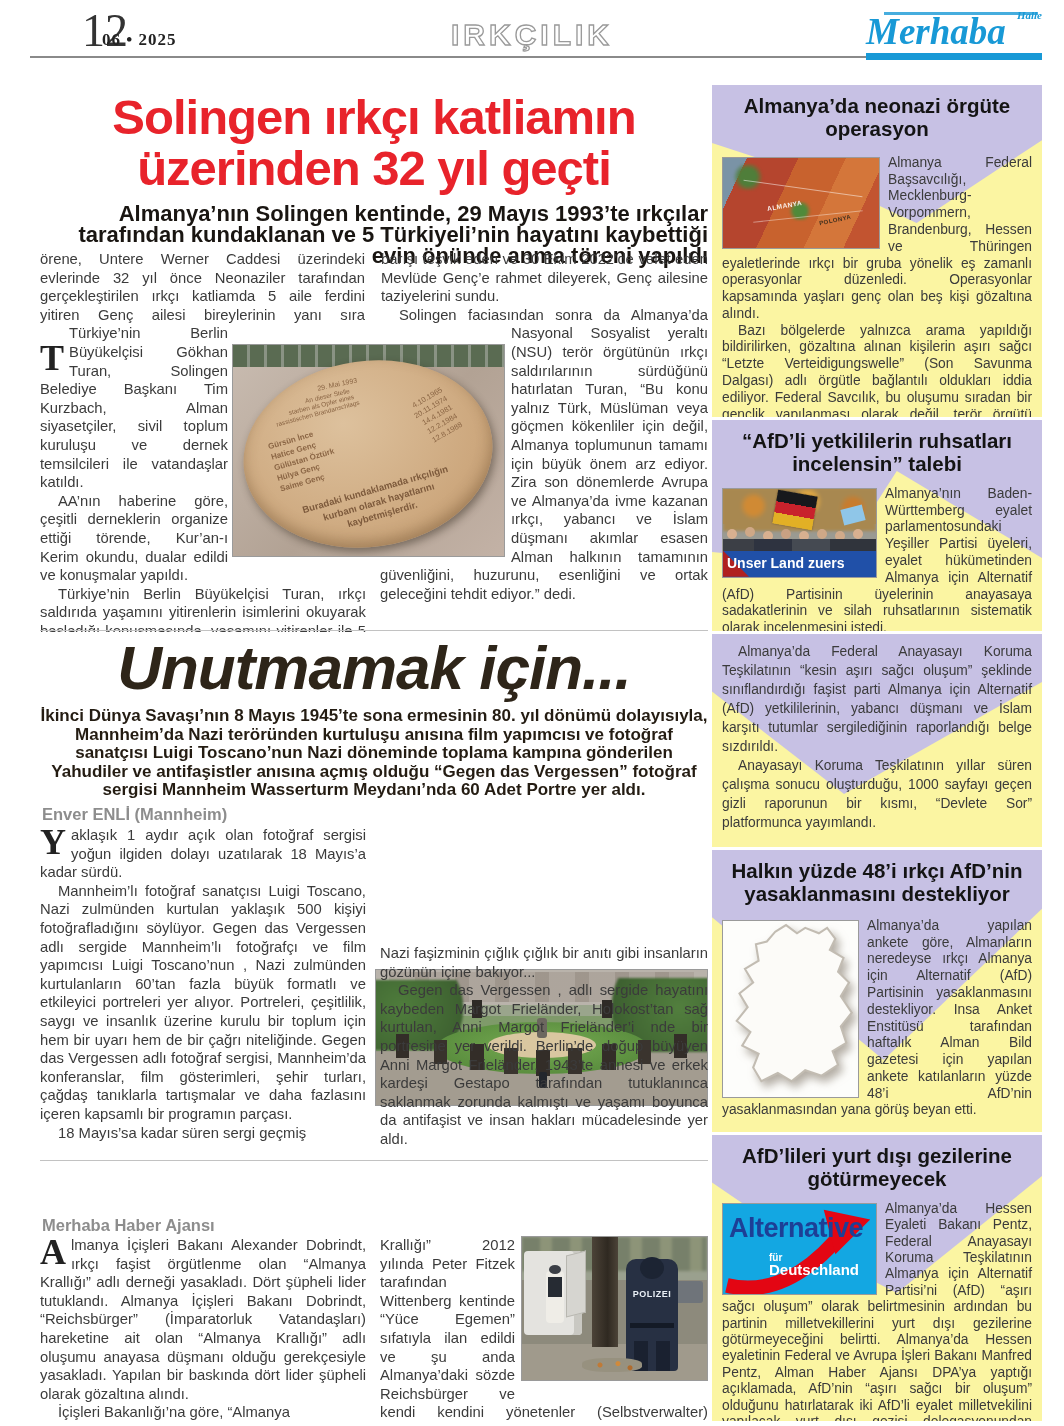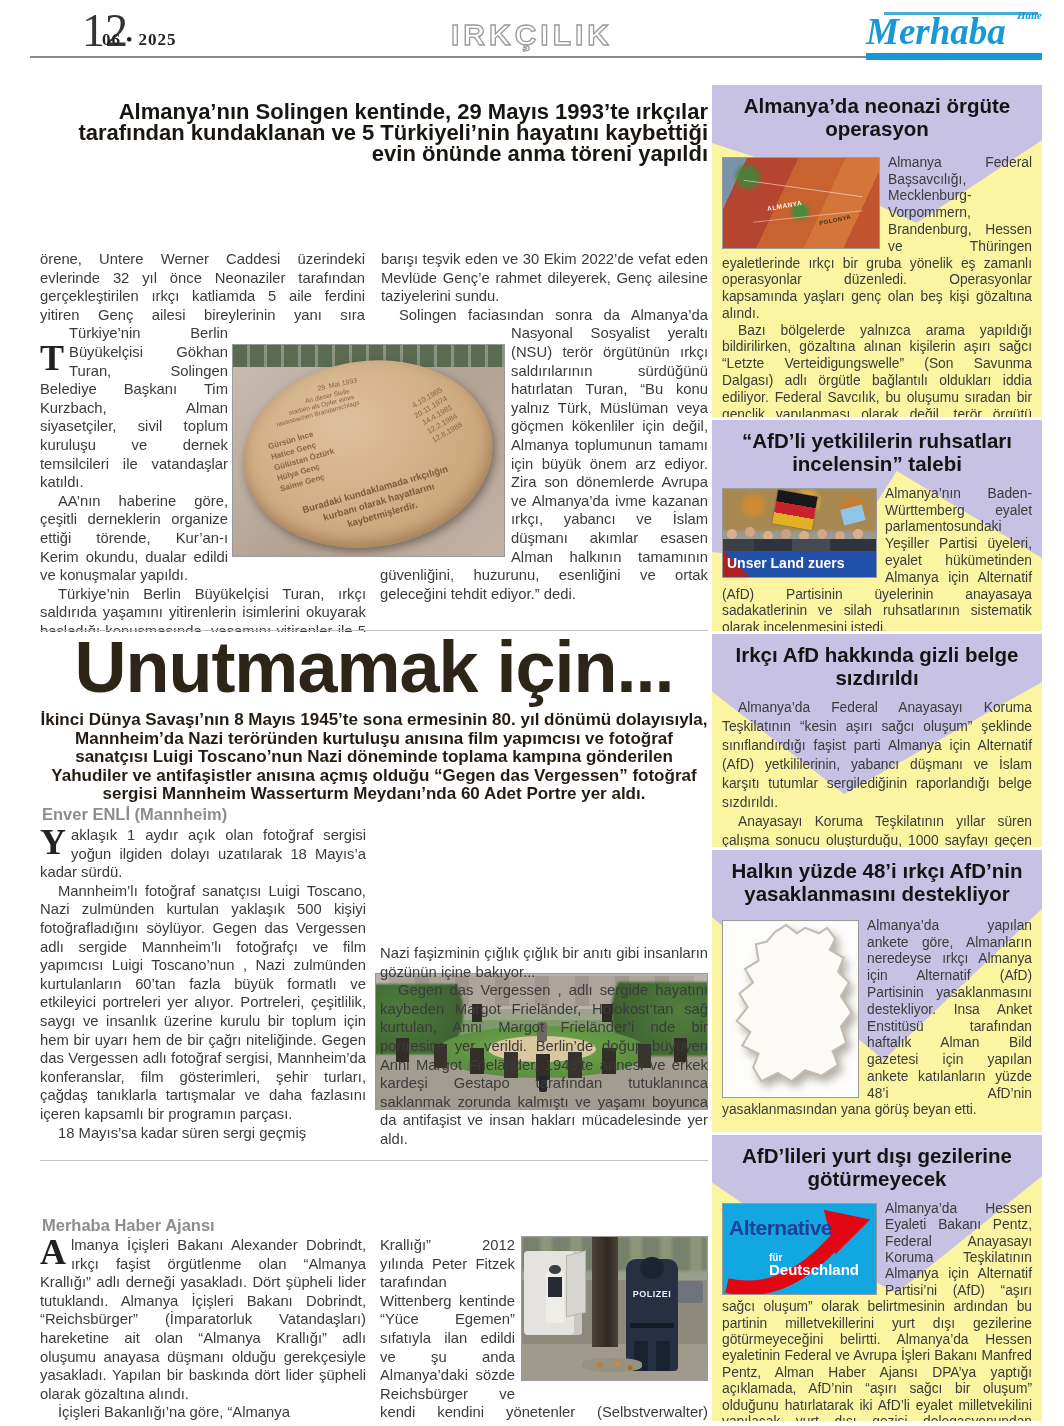--- a/index.html
+++ b/index.html
@@ -56,20 +56,21 @@
   <div class="abs section-title">IRKÇILIK</div>
   <div class="abs headrule"></div>
   <div class="abs logo-box">
     <div class="logo-top"></div>
     <div class="logo-word">Merhaba</div>
     <div class="logo-ed">Halle</div>
     <div class="logo-band"></div>
   </div>
 
   <div class="abs" style="left:40px;top:92px;width:668px;height:536px;">
+    <div class="h-red">Solingen ırkçı katliamın üzerinden 32 yıl geçti</div>
     <div class="subhead" style="margin-top:9px;">Almanya’nın Solingen kentinde, 29 Mayıs 1993’te ırkçılar tarafından kundaklanan ve 5 Türkiyeli’nin hayatını kaybettiği evin önünde anma töreni yapıldı</div>
 
     <div class="abs bodytext" style="left:0;top:158px;width:668px;height:382px;">
 
       <div class="col" style="left:0;top:0;width:326px;height:382px;">
         <div class="pushR" style="height:92px;"></div>
         <div class="blockR" style="width:138px;height:220px;"></div>
         <p><span class="dropcap">T</span><span>örene, Untere Werner Caddesi üzerindeki evlerinde 32 yıl önce Neonaziler tarafından gerçekleştirilen ırkçı katliamda 5 aile ferdini yitiren Genç ailesi bireylerinin yanı sıra Türkiye’nin Berlin Büyükelçisi Gökhan Turan, Solingen Belediye Başkanı Tim Kurzbach, Alman siyasetçiler, sivil toplum kuruluşu ve dernek temsilcileri ile vatandaşlar katıldı.</span></p>
         <p class="ind">AA’nın haberine göre, çeşitli derneklerin organize ettiği törende, Kur’an-ı Kerim okundu, dualar edildi ve konuşmalar yapıldı.</p>
         <p class="ind">Türkiye’nin Berlin Büyükelçisi Turan, ırkçı saldırıda yaşamını yitirenlerin isimlerini okuyarak başladığı konuşmasında, yaşamını yitirenler ile 5 evladını yitirmesine rağmen</p>
@@ -108,21 +109,21 @@
             <div>kurbanı olarak hayatlarını</div>
             <div>kaybetmişlerdir.</div>
           </div>
         </div>
       </div>
     </div>
   </div>
 
   <div class="abs" style="left:40px;top:630px;width:668px;height:530px;">
     <div class="divider" style="width:668px;"></div>
-    <div class="h-dark" style="font-size:72px;line-height:1;">Unutmamak için...</div>
+    <div class="h-dark" style="font-size:62px;line-height:1;margin-top:6px;font-style:italic;">Unutmamak için...</div>
     <div class="intro" style="margin-top:8px;">İkinci Dünya Savaşı’nın 8 Mayıs 1945’te sona ermesinin 80. yıl dönümü dolayısıyla, Mannheim’da Nazi teröründen kurtuluşu anısına film yapımcısı ve fotoğraf sanatçısı Luigi Toscano’nun Nazi döneminde toplama kampına gönderilen Yahudiler ve antifaşistler anısına açmış olduğu “Gegen das Vergessen” fotoğraf sergisi Mannheim Wasserturm Meydanı’nda 60 Adet Portre yer aldı.</div>
     <div class="abs byline" style="left:2px;top:175px;">Enver ENLİ (Mannheim)</div>
 
     <div class="abs ph" style="left:335px;top:169px;width:333px;height:137px;background:linear-gradient(180deg,#b9b3ab 0 26%,#9aa58c 26% 34%,#7f9a6a 34% 60%,#a39c90 60% 100%);">
       <div class="abs" style="left:4%;top:2%;width:92%;height:22%;background:repeating-linear-gradient(90deg,#a89f96 0 26px,#948a80 26px 40px);opacity:.7;"></div>
       <div class="abs" style="left:-8px;top:10px;width:110px;height:70px;background:radial-gradient(circle at 30% 40%,#4f7d3c,#3d6030 70%,transparent 72%);filter:blur(1px);"></div>
       <div class="abs" style="right:-8px;top:8px;width:120px;height:74px;background:radial-gradient(circle at 70% 40%,#527f3e,#3d6030 70%,transparent 72%);filter:blur(1px);"></div>
       <div class="abs" style="left:60px;top:52px;width:212px;height:52px;border-radius:50%;background:radial-gradient(ellipse at 50% 45%,#76ab52,#578a3c 80%);"></div>
       <div class="abs" style="left:112px;top:62px;width:108px;height:26px;border-radius:50%;background:#d9c7a0;"></div>
       <div class="abs" style="left:161px;top:48px;width:10px;height:20px;background:#6c675f;border-radius:3px;"></div>
@@ -229,21 +230,20 @@
             <div class="abs" style="left:0;bottom:0;width:26px;height:26px;background:#b02020;clip-path:polygon(0 0,100% 100%,0 100%);"></div>
             <div class="abs" style="left:4px;top:4px;width:150px;font-size:14px;font-weight:800;color:#fff;white-space:nowrap;overflow:hidden;">Unser Land zuers</div>
           </div>
         </div>
         <p>Almanya’nın Baden-Württemberg eyalet parlamentosundaki Yeşiller Partisi üyeleri, eyalet hükümetinden Almanya için Alternatif (AfD) Partisinin üyelerinin anayasaya sadakatlerinin ve silah ruhsatlarının sistematik olarak incelenmesini istedi.</p>
       </div>
     </div>
 
     <div class="sb-item" style="top:549px;height:213px;">
       <div class="ribbon" style="height:160px;clip-path:polygon(0 0,100% 0,100% 30%,40% 100%,0 36%);"></div>
-      <div class="sb-title">Irkçı AfD hakkında gizli belge sızdırıldı</div>
       <div class="sb-body" style="margin-top:8px;line-height:19px;">
         <p class="ind">Almanya’da Federal Anayasayı Koruma Teşkilatının “kesin aşırı sağcı oluşum” şeklinde sınıflandırdığı faşist parti Almanya için Alternatif (AfD) yetkililerinin, yabancı düşmanı ve İslam karşıtı tutumlar sergilediğinin raporlandığı belge sızdırıldı.</p>
         <p class="ind">Anayasayı Koruma Teşkilatının yıllar süren çalışma sonucu oluşturduğu, 1000 sayfayı geçen gizli raporunun bir kısmı, “Devlete Sor” platformunca yayımlandı.</p>
       </div>
     </div>
 
     <div class="sb-item" style="top:765px;height:282px;">
       <div class="ribbon" style="height:210px;clip-path:polygon(0 0,100% 0,100% 28%,52% 100%,0 32%);"></div>
       <div class="sb-title">Halkın yüzde 48’i ırkçı AfD’nin yasaklanmasını destekliyor</div>
       <div class="sb-body" style="margin-top:12px;">
@@ -258,21 +258,21 @@
 
     <div class="sb-item" style="top:1050px;height:286px;">
       <div class="ribbon" style="height:158px;clip-path:polygon(0 0,100% 0,100% 26%,56% 100%,28% 70%,0 30%);"></div>
       <div class="sb-title">AfD’lileri yurt dışı gezilerine götürmeyecek</div>
       <div class="sb-body" style="margin-top:10px;line-height:16.4px;">
         <div class="ph fl" style="width:155px;height:92px;background:#13a7e2;">
           <svg width="155" height="92" viewBox="0 0 160 95" style="position:absolute;left:0;top:0;">
             <path d="M4 84 Q62 98 116 38" stroke="#e30613" stroke-width="15" fill="none"></path>
             <polygon points="104 6 152 16 116 52" fill="#e30613"></polygon>
           </svg>
-          <div class="abs" style="left:6px;top:16px;font-size:21px;font-weight:800;color:#1d3f96;letter-spacing:-0.5px;">Alternative</div>
+          <div class="abs" style="left:6px;top:16px;font-size:27px;font-weight:800;color:#1d3f96;letter-spacing:-0.5px;">Alternative</div>
           <div class="abs" style="left:46px;top:46px;font-size:10px;font-weight:700;color:#fff;">für</div>
           <div class="abs" style="left:46px;top:58px;font-size:15px;font-weight:800;color:#fff;">Deutschland</div>
         </div>
         <p>Almanya’da Hessen Eyaleti Bakanı Pentz, Federal Anayasayı Koruma Teşkilatının Almanya için Alternatif Partisi’ni (AfD) “aşırı sağcı oluşum” olarak belirtmesinin ardından bu partinin milletvekillerini yurt dışı gezilerine götürmeyeceğini belirtti. Almanya’da Hessen eyaletinin Federal ve Avrupa İşleri Bakanı Manfred Pentz, Alman Haber Ajansı DPA’ya yaptığı açıklamada, AfD’nin “aşırı sağcı bir oluşum” olduğunu hatırlatarak iki AfD’li eyalet milletvekilini yapılacak yurt dışı gezisi delegasyonundan çıkardığını ifade etti.</p>
       </div>
     </div>
 
   </div>
 </div>
 

